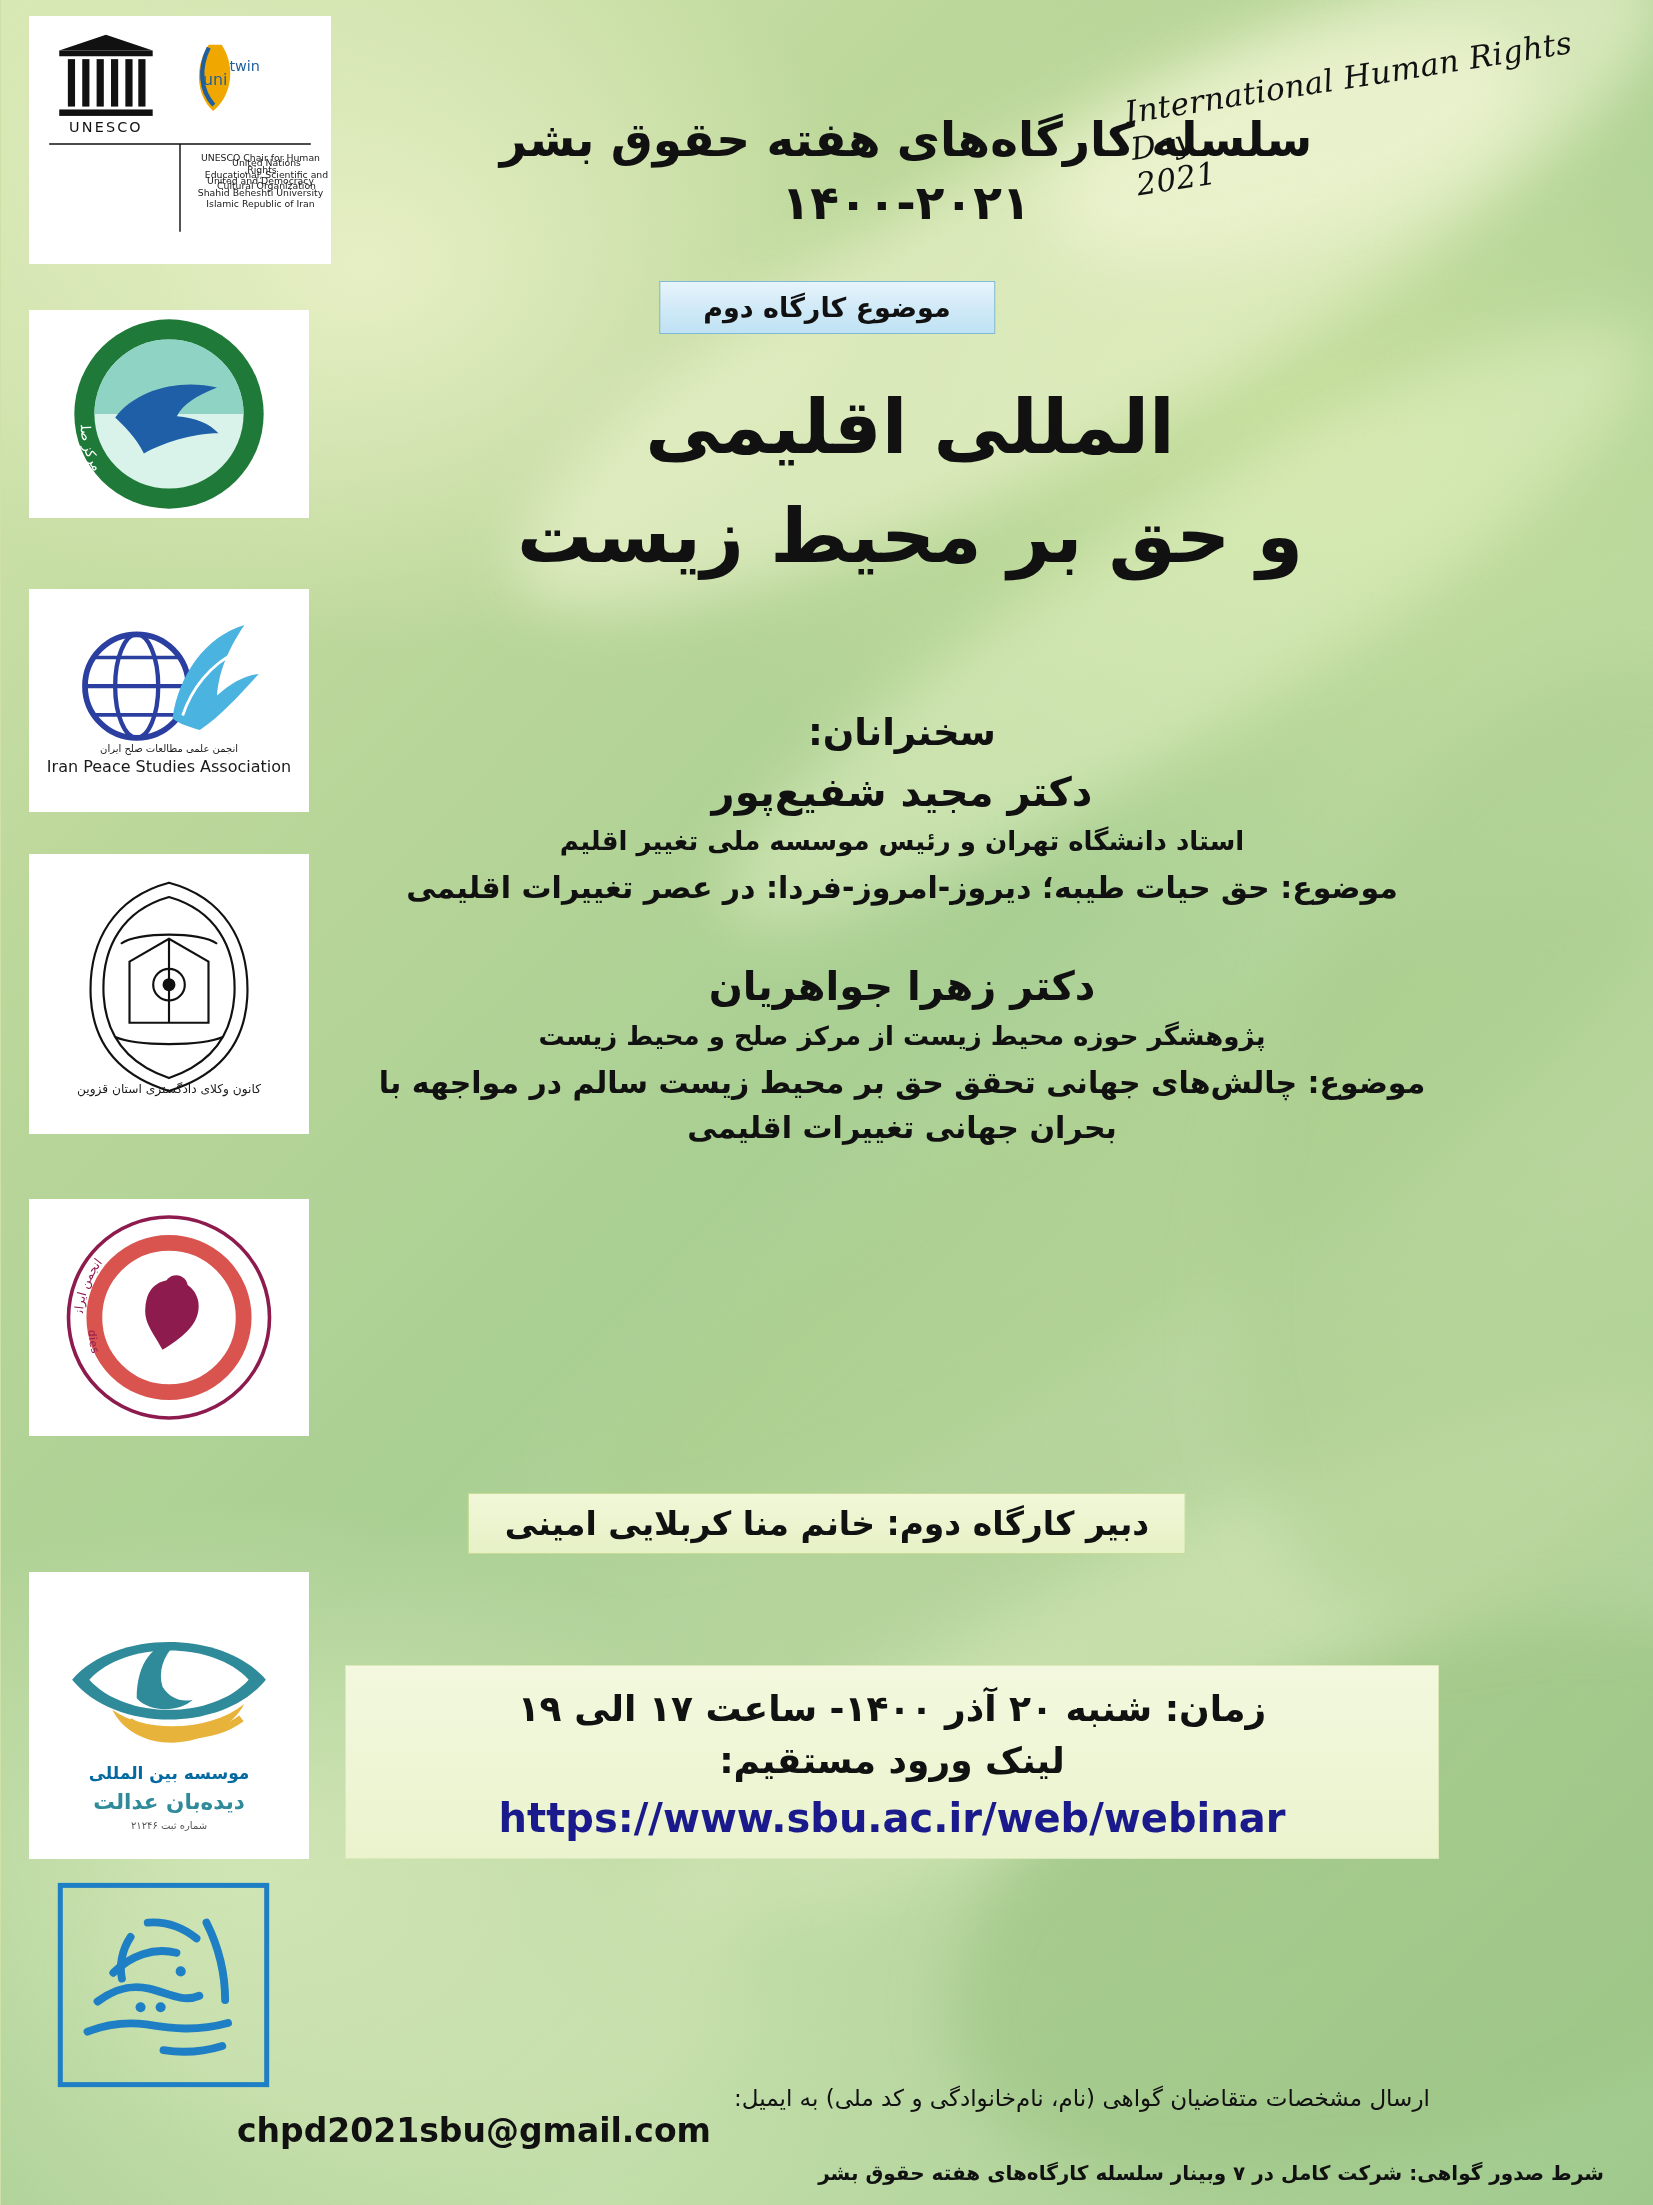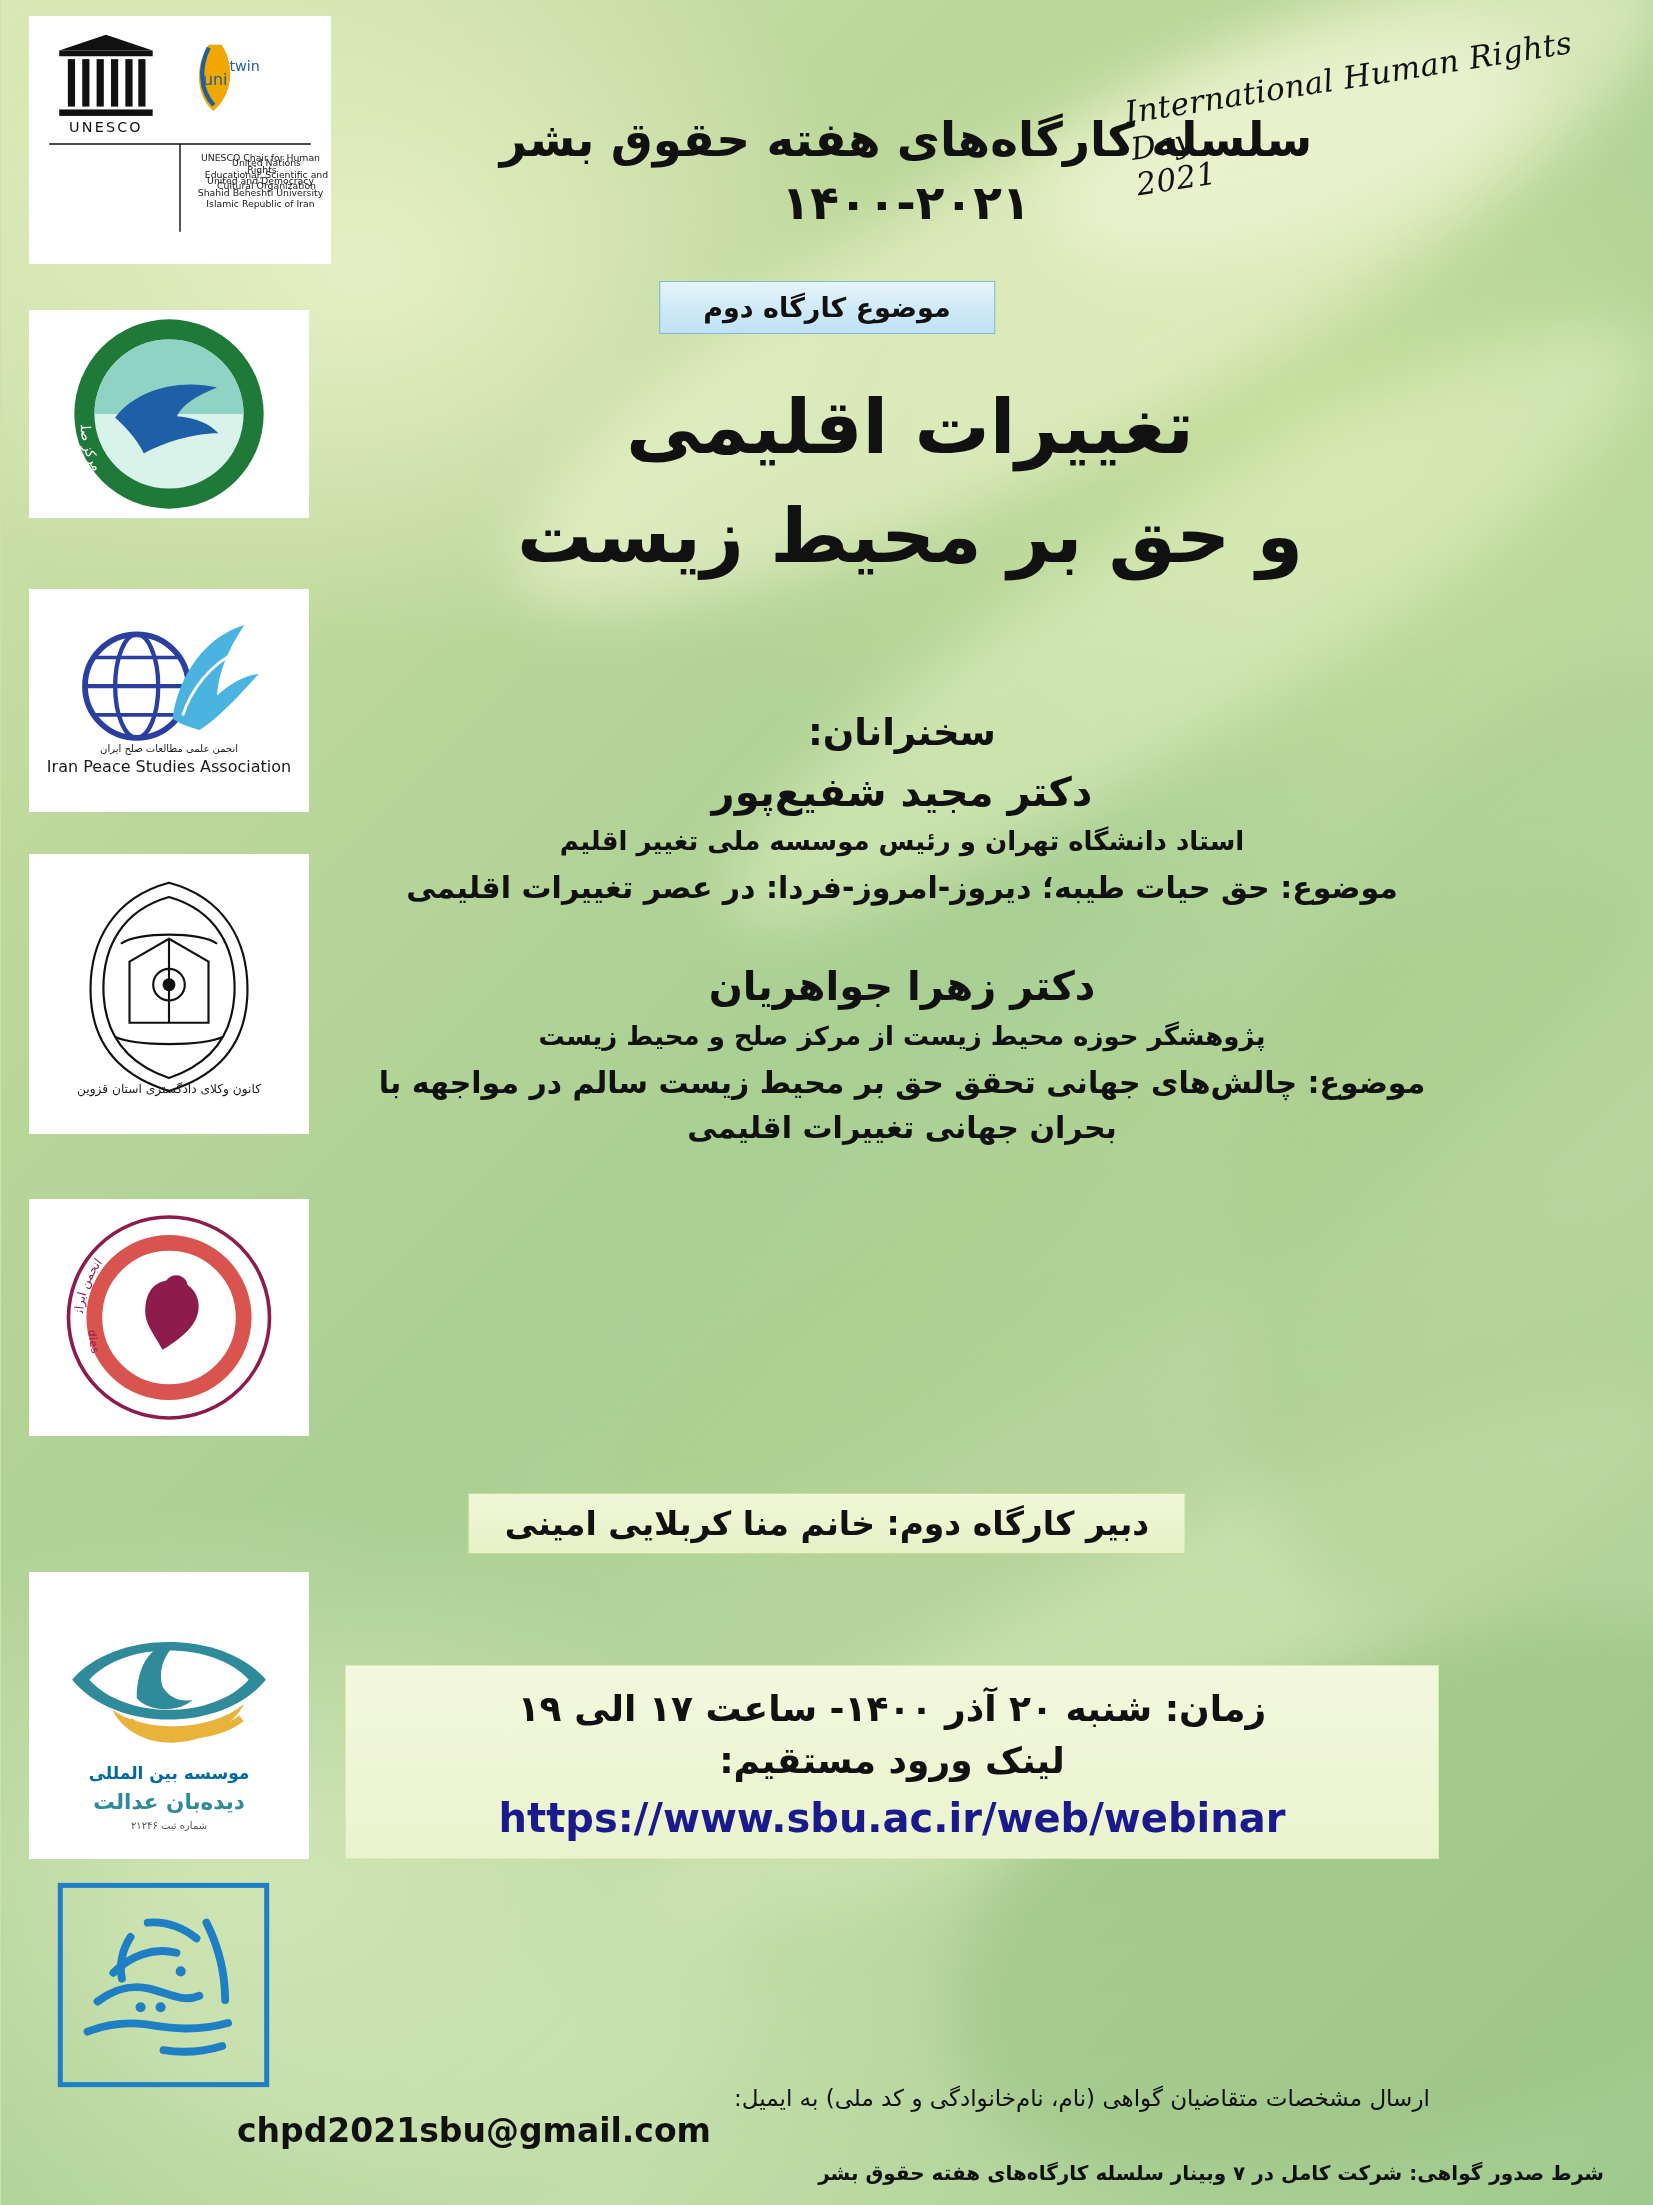--- a/index.html
+++ b/index.html
@@ -398,21 +398,21 @@
   </div>
 
   <div class="series-title">
     <div>سلسله کارگاه‌های هفته حقوق بشر</div>
     <div>۱۴۰۰-۲۰۲۱</div>
   </div>
 
   <div class="subject-chip">موضوع کارگاه دوم</div>
 
   <div class="main-title">
-    <div>تغییرات اقلیمی</div>
+    <div>المللی اقلیمی</div>
     <div>و حق بر محیط زیست</div>
   </div>
 
   <div class="speakers">
     <div class="sp-label">سخنرانان:</div>
 
     <div>
       <div class="sp-name">دکتر مجید شفیع‌پور</div>
       <div class="sp-affil">استاد دانشگاه تهران و رئیس موسسه ملی تغییر اقلیم</div>
       <div class="sp-topic">موضوع: حق حیات طیبه؛ دیروز-امروز-فردا: در عصر تغییرات اقلیمی</div>

